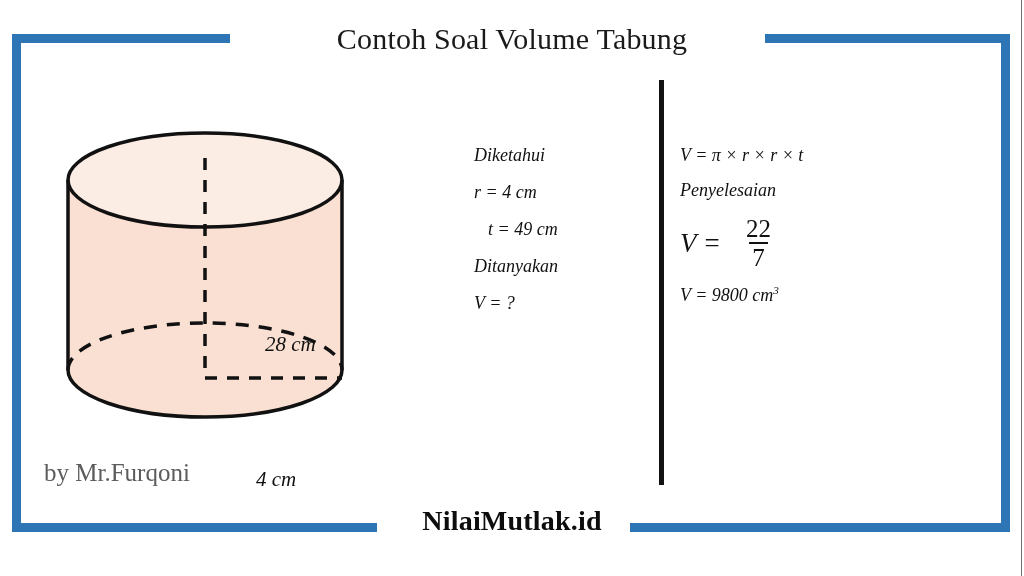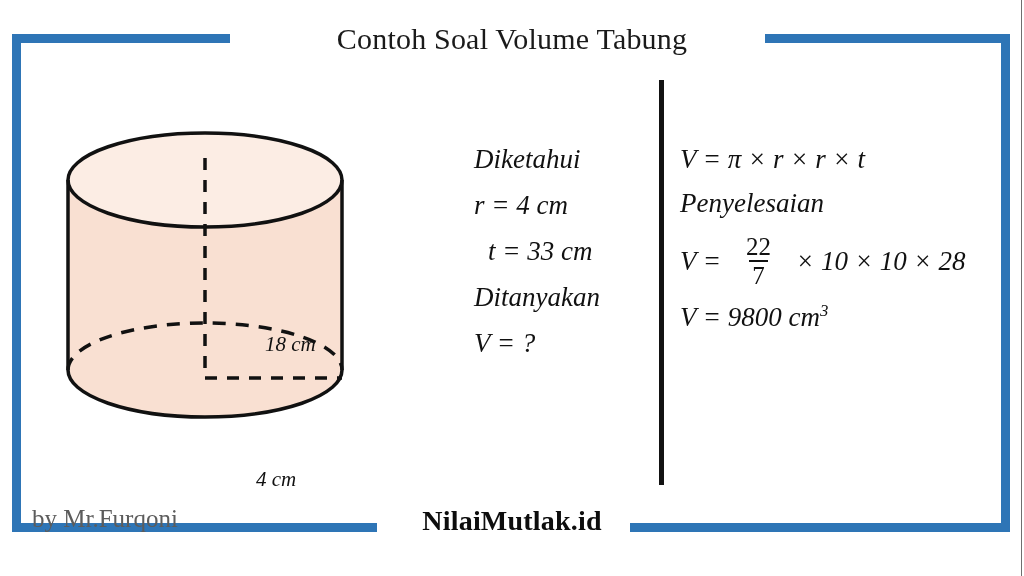--- a/index.html
+++ b/index.html
@@ -58,26 +58,25 @@
     font-size: 28px;
     font-weight: bold;
     color: #0d0d0d;
     letter-spacing: 0.2px;
     white-space: nowrap;
   }
 
   
   .credit {
     position: absolute;
-    left: 32px;
+    left: 44px;
     top: 459px;
     font-size: 25px;
     color: #5c5c5c;
     white-space: nowrap;
-    margin-top: 46px;
   }
 
   
   .figure {
     position: absolute;
     left: 40px;
     top: 80px;
     width: 340px;
     height: 370px;
   }
@@ -109,21 +108,21 @@
     font-style: italic;
     color: #111111;
   }
   .col-given    { left: 474px; top: 146px; width: 175px; }
   .col-solution { left: 680px; top: 146px; width: 320px; }
 
   .line {
     display: block;
     white-space: nowrap;
     line-height: 1.0;
-    font-size: 27px;
+    font-size: 18px;
   }
   .col-given .line  { margin-bottom: 19px; }
   .col-solution .line { margin-bottom: 17px; }
 
   .line.indent { padding-left: 14px; }
 
   
   .frac-line {
     display: flex;
     align-items: center;
@@ -175,45 +174,44 @@
 
       <path d="M 28,290 A 137,47 0 0 0 302,290" fill="none" stroke="#111111" stroke-width="3.5"></path>
 
       <path d="M 28,290 A 137,47 0 0 1 302,290" fill="none" stroke="#111111" stroke-width="3.5" stroke-dasharray="13 10"></path>
 
       <line x1="165" y1="78" x2="165" y2="298" stroke="#111111" stroke-width="3.5" stroke-dasharray="12 10"></line>
 
       <line x1="165" y1="298" x2="302" y2="298" stroke="#111111" stroke-width="3.5" stroke-dasharray="12 10"></line>
     </svg>
 
-    <span class="dim-label dim-height">18 cm</span>
+    <span class="dim-label dim-height">28 cm</span>
     <span class="dim-label dim-radius">4 cm</span>
   </div>
 
   <div class="divider"></div>
 
   <div class="col col-given">
     <span class="line">Diketahui</span>
     <span class="line">r = 4 cm</span>
-    <span class="line indent">t = 33 cm</span>
+    <span class="line indent">t = 49 cm</span>
     <span class="line">Ditanyakan</span>
     <span class="line">V = ?</span>
   </div>
 
   <div class="col col-solution">
     <span class="line">V = π × r × r × t</span>
     <span class="line">Penyelesaian</span>
 
     <div class="frac-line">
       <span>V =</span>
       <span class="frac">
         <span class="num">22</span>
         <span class="den">7</span>
       </span>
-      <span>× 10 × 10 × 28</span>
     </div>
 
     <span class="line"><span>V = 9800 cm</span><span class="sup">3</span></span>
   </div>
 
   <div class="credit">by Mr.Furqoni</div>
 
   <div class="brand">NilaiMutlak.id</div>
 
 </div>

